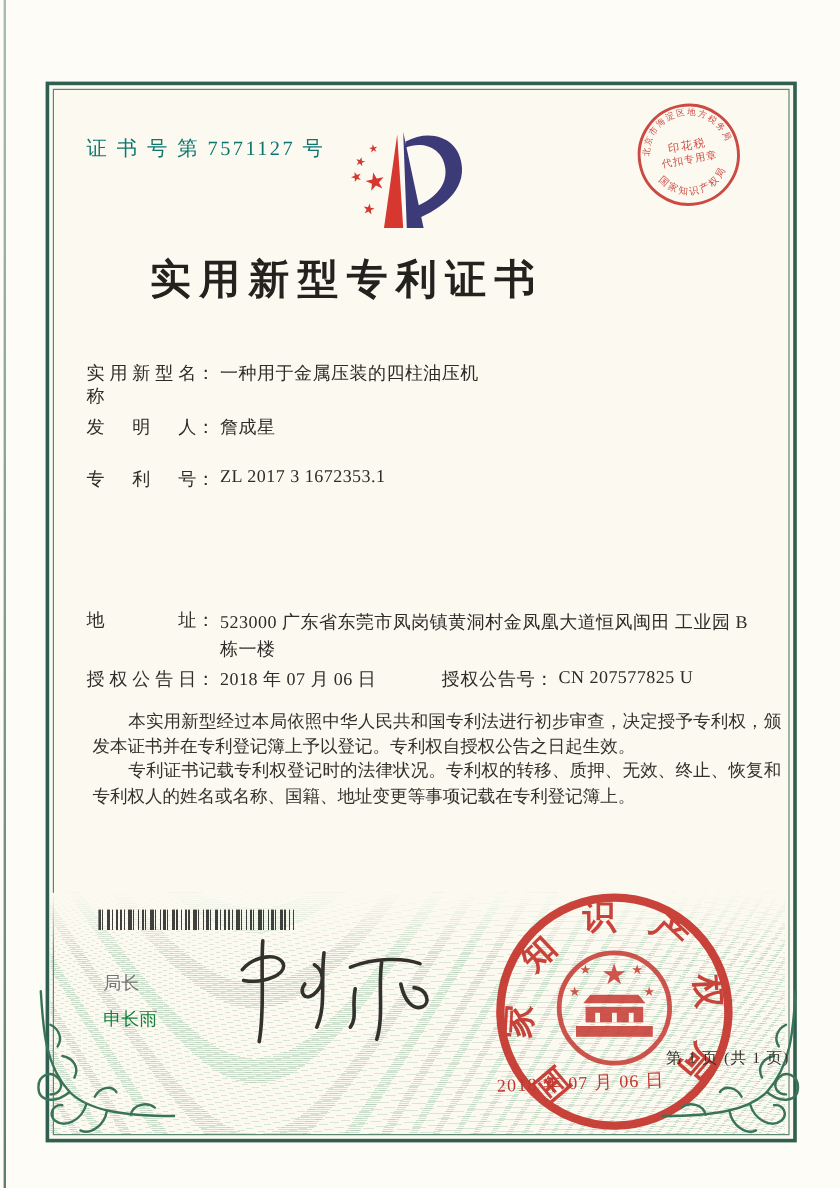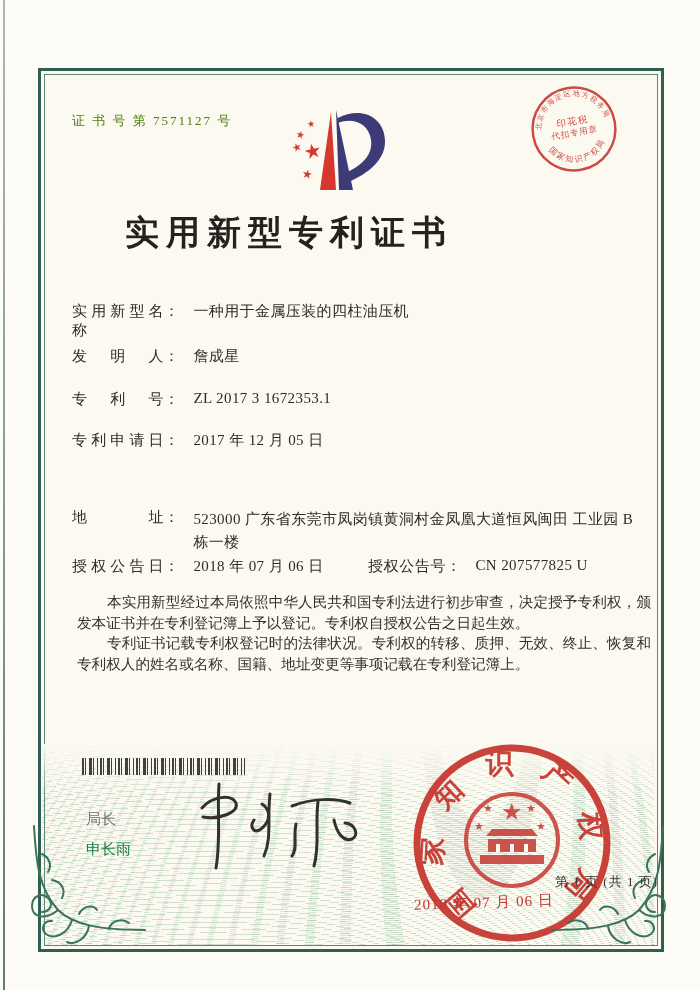--- a/index.html
+++ b/index.html
@@ -11,31 +11,31 @@
   
   .frame{position:absolute;left:38px;top:68px;width:620px;height:878px;
          border:3px solid #2e5f50;background:#fbf9f0;}
   .frame-inner{position:absolute;inset:3px;border:1px solid #5d8673;}
   
   .band{position:absolute;left:42px;top:744px;width:612px;height:201px;
         background:
           linear-gradient(180deg,#fbf9f0 0%,rgba(251,249,240,0) 26%),
           repeating-radial-gradient(140% 120% at 28% 225%, rgba(118,172,136,0.32) 0 1px, rgba(118,172,136,0) 1px 6px),
           repeating-radial-gradient(150% 130% at 72% -125%, rgba(118,172,136,0.26) 0 1px, rgba(118,172,136,0) 1px 7px);}
-  .cert-no{position:absolute;left:72px;top:112px;font-size:13px;letter-spacing:2px;
-           white-space:pre;color:#4d7c0f;}
+  .cert-no{position:absolute;left:72px;top:112px;font-size:17px;letter-spacing:2px;
+           white-space:pre;color:#0f766e;}
   .logo{position:absolute;left:276px;top:102px;width:148px;height:104px;}
   .title{position:absolute;left:0;top:210px;width:578px;text-align:center;
          font-size:34px;font-weight:bold;letter-spacing:7px;color:#23221f;}
   
   .row{position:absolute;left:72px;font-size:15px;letter-spacing:.4px;color:#2e2c28;}
   .lbl{display:inline-block;width:92px;text-align:justify;text-align-last:justify;
        vertical-align:top;}
   .colon{display:inline-block;vertical-align:top;}
-  .val{display:inline-block;vertical-align:top;margin-left:14px;}
+  .val{display:inline-block;vertical-align:top;margin-left:4px;}
   .val.wrap{width:447px;line-height:23px;}
   .grant-no{position:absolute;left:296px;top:0;white-space:nowrap;}
   
   .paras{position:absolute;left:77px;top:592px;width:574px;}
   .paras p{margin:0;font-size:14.6px;line-height:20.6px;text-indent:2.05em;
            text-align:justify;color:#33312c;}
   
   .barcode{position:absolute;left:82px;top:758px;width:163px;height:17px;opacity:.85;
     background:repeating-linear-gradient(90deg,
       #20201e 0 2px,transparent 2px 3px,#20201e 3px 4px,transparent 4px 7px,
@@ -86,23 +86,20 @@
   <div class="title">实用新型专利证书</div>
 
   <div class="row" style="top:302px">
     <span class="lbl">实用新型名称</span><span class="colon">：</span><span class="val">一种用于金属压装的四柱油压机</span>
   </div>
   <div class="row" style="top:347px">
     <span class="lbl">发明人</span><span class="colon">：</span><span class="val">詹成星</span>
   </div>
   <div class="row" style="top:390px">
     <span class="lbl">专利号</span><span class="colon">：</span><span class="val">ZL 2017 3 1672353.1</span>
-  </div>
-  <div class="row" style="top:431px">
-    <span class="lbl">专利申请日</span><span class="colon">：</span><span class="val">2017 年 12 月 05 日</span>
   </div>
   <div class="row" style="top:508px">
     <span class="lbl">地址</span><span class="colon">：</span><span class="val wrap">523000 广东省东莞市凤岗镇黄洞村金凤凰大道恒风闽田 工业园 B 栋一楼</span>
   </div>
   <div class="row" style="top:557px;width:566px">
     <span class="lbl">授权公告日</span><span class="colon">：</span><span class="val">2018 年 07 月 06 日</span>
     <span class="grant-no"><span class="lbl" style="width:78px">授权公告号</span><span class="colon">：</span><span class="val">CN 207577825 U</span></span>
   </div>
 
   <div class="paras">

